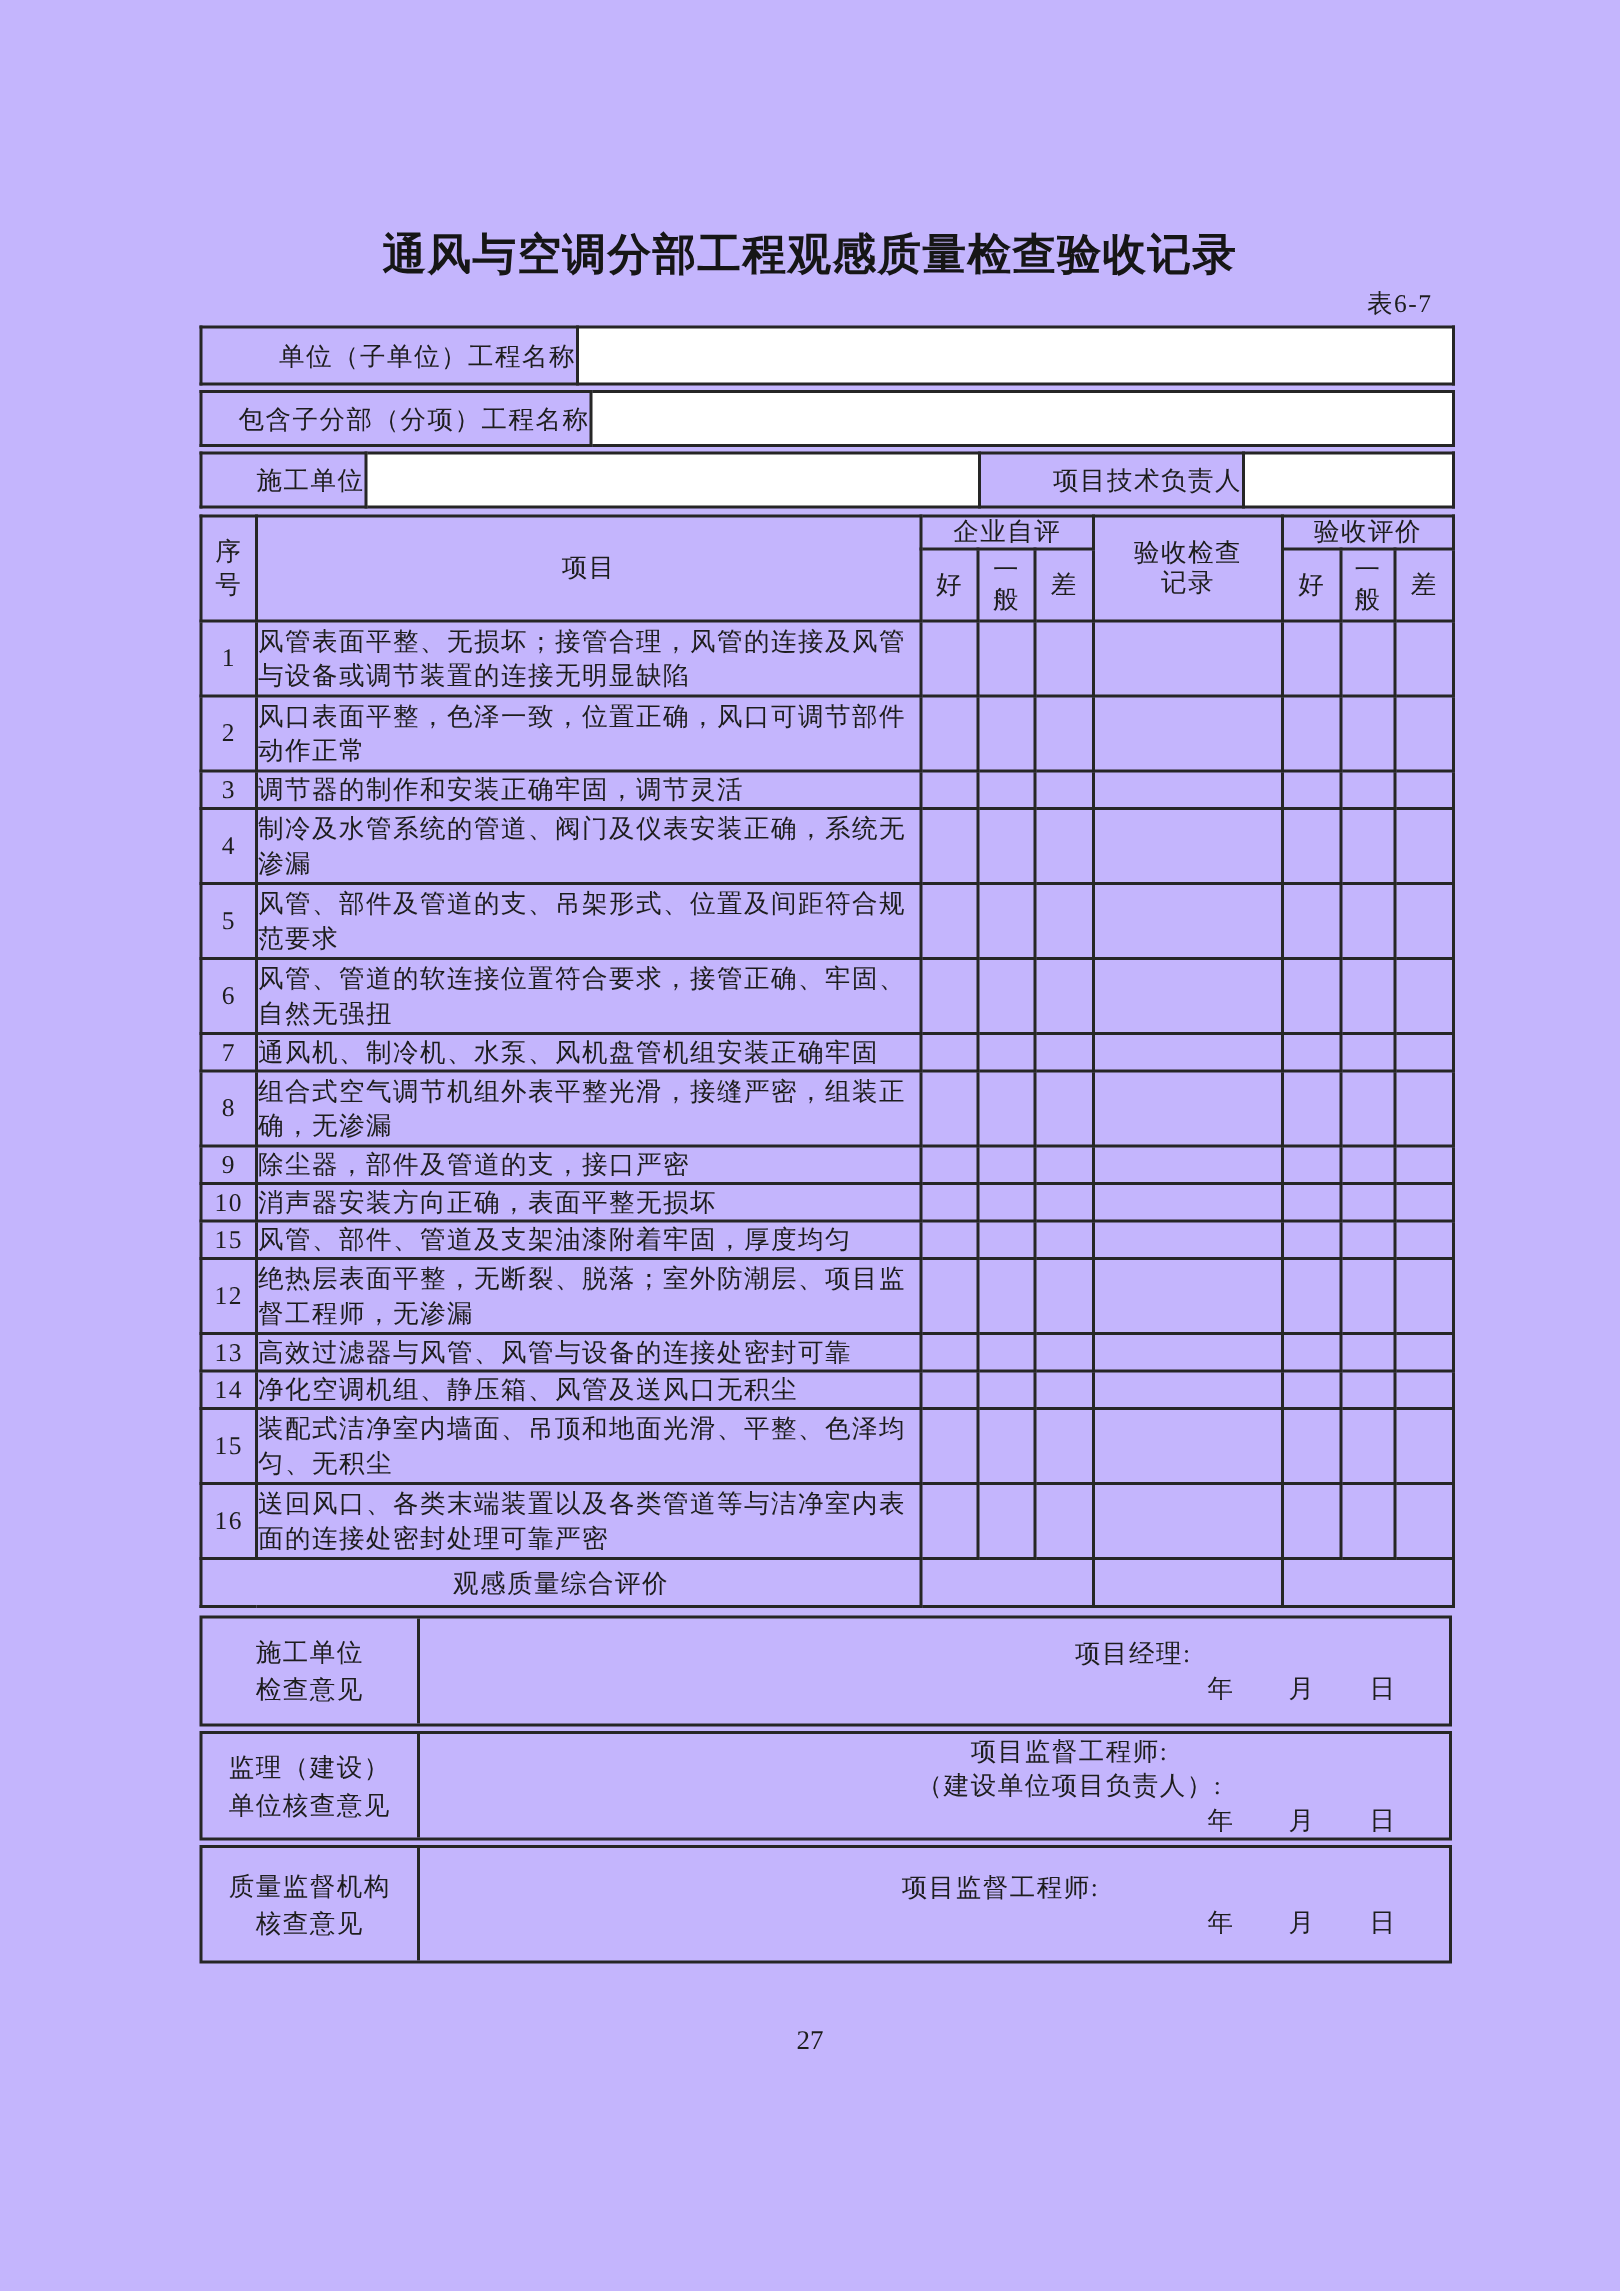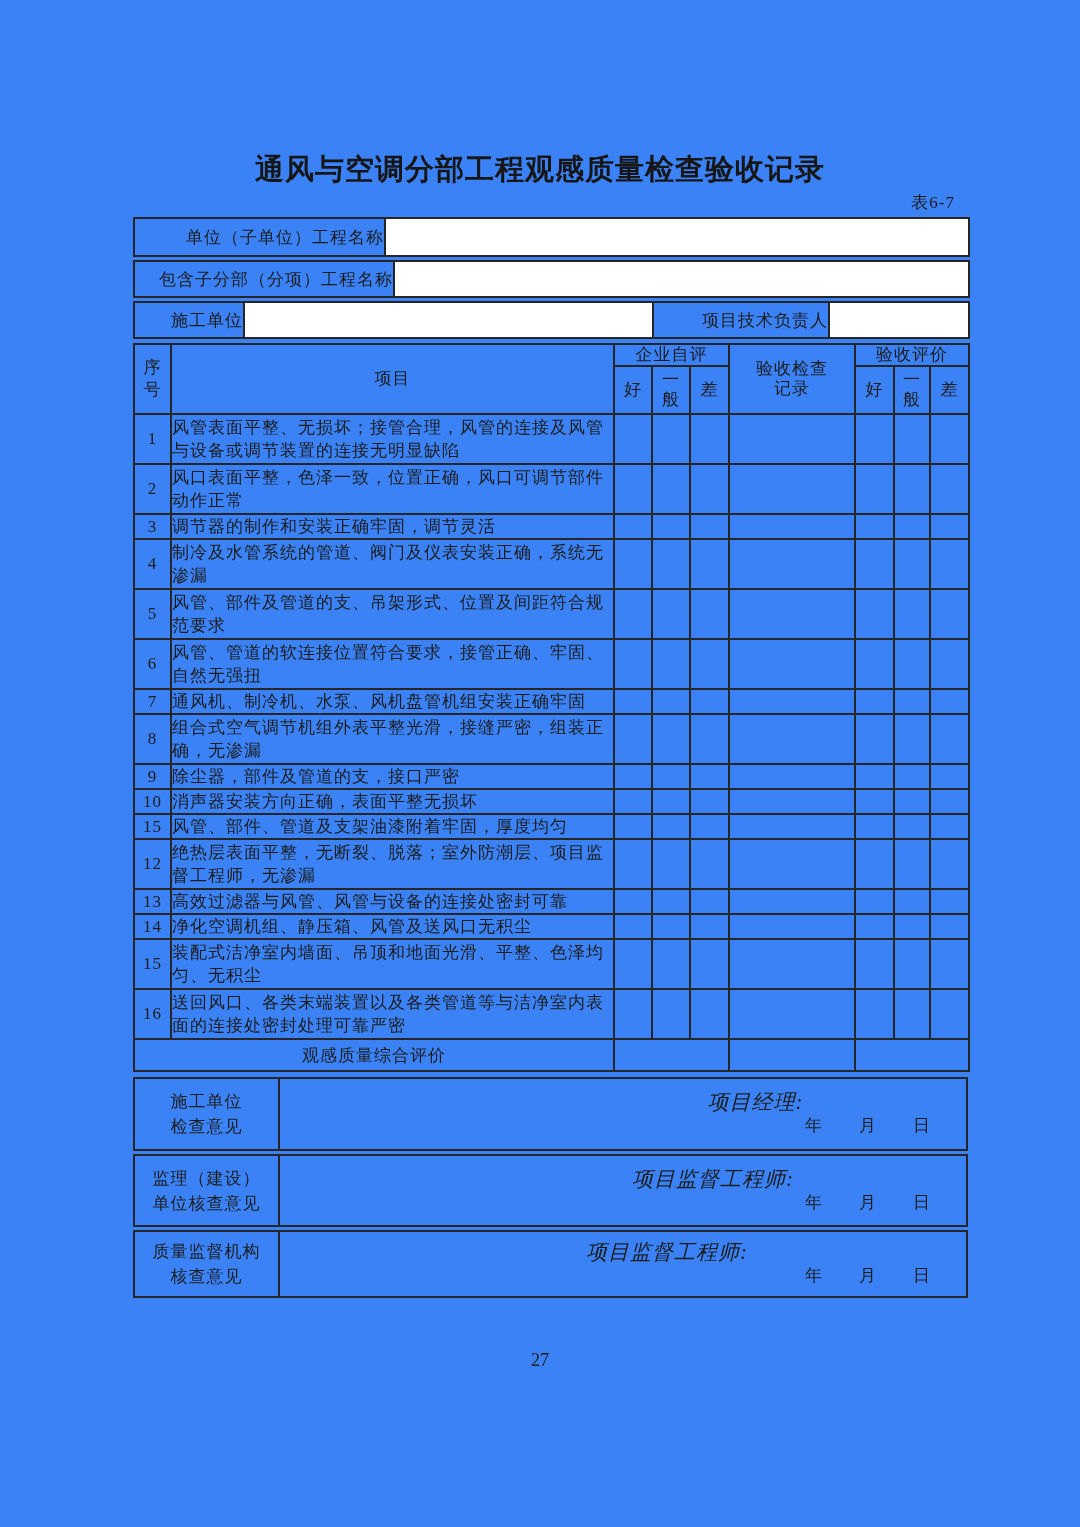--- a/index.html
+++ b/index.html
@@ -1,16 +1,16 @@
 <!DOCTYPE html>
 <html><head>
 <meta charset="utf-8">
 <style>
   html,body{margin:0;padding:0;background:#e8e8e8;}
-  .page{position:relative;width:1080px;height:1527px;background:#3b82f6;margin:0 auto;
+  .page{position:relative;width:1080px;height:1527px;background:#c4b5fd;margin:0 auto;
         font-family:"Liberation Serif",serif;color:#1d1d1d;overflow:hidden;}
   .title{position:absolute;top:150px;left:0;width:1080px;text-align:center;
          font-family:"Liberation Sans",sans-serif;font-weight:bold;font-size:29px;
          letter-spacing:1px;color:#161616;}
   .tableref{position:absolute;top:191px;left:133px;width:822px;text-align:right;
             font-size:17px;letter-spacing:1px;}
   table.blk{position:absolute;left:133px;border-collapse:collapse;table-layout:fixed;
             width:835px;}
   table.blk td{border:2px solid #262626;font-size:17px;letter-spacing:1px;
                vertical-align:middle;padding:0;}
@@ -30,21 +30,21 @@
   tr.sum{height:32px;}
   td.sumlbl{text-align:center;}
   
   .sig{position:absolute;left:133px;width:835px;border:2px solid #262626;
        box-sizing:border-box;display:flex;}
   .sig-label{width:145px;border-right:2px solid #262626;box-sizing:border-box;
              display:flex;align-items:center;justify-content:center;text-align:center;
              font-size:17px;letter-spacing:1px;line-height:25px;white-space:pre-line;}
   .sig-body{flex:1;position:relative;display:flex;flex-direction:column;
             justify-content:center;padding:2px 0;}
-  .sig-line{font-size:21px;letter-spacing:1px;line-height:23px;text-align:center;font-style:italic;}
+  .sig-line{font-size:17px;letter-spacing:1px;line-height:23px;text-align:center;}
   .sig-date{font-size:17px;letter-spacing:1px;line-height:23px;text-align:right;
             padding-right:35px;white-space:pre;}
   .pagenum{position:absolute;top:1350px;left:0;width:1080px;text-align:center;
            font-size:18px;}
 </style>
 </head>
 <body>
 
 <div class="page">
 
@@ -320,25 +320,26 @@
       <div class="sig-line" style="padding-left:265px">项目经理:</div>
       <div class="sig-date">年　　月　　日</div>
     </div>
   </div>
 
   <div class="sig" style="top:1154px;height:73px">
     <div class="sig-label">监理（建设）
 单位核查意见</div>
     <div class="sig-body">
       <div class="sig-line" style="padding-left:180px">项目监督工程师:</div>
+      <div class="sig-line" style="padding-left:180px">（建设单位项目负责人）:</div>
       <div class="sig-date">年　　月　　日</div>
     </div>
   </div>
 
-  <div class="sig" style="top:1230px;height:68px">
+  <div class="sig" style="top:1230px;height:79px">
     <div class="sig-label">质量监督机构
 核查意见</div>
     <div class="sig-body">
       <div class="sig-line" style="padding-left:88px">项目监督工程师:</div>
       <div class="sig-date">年　　月　　日</div>
     </div>
   </div>
 
   <div class="pagenum">27</div>
 

